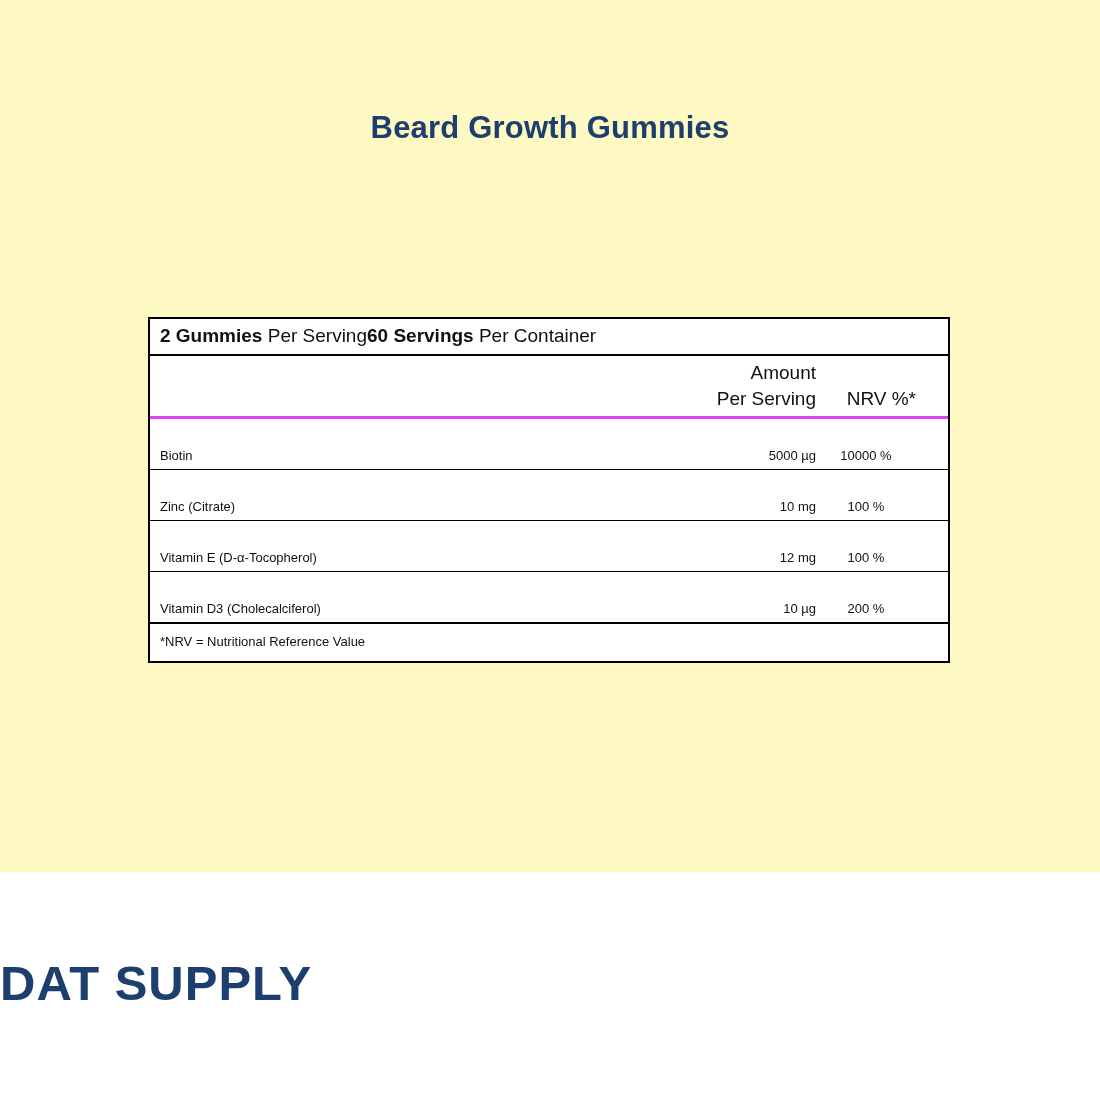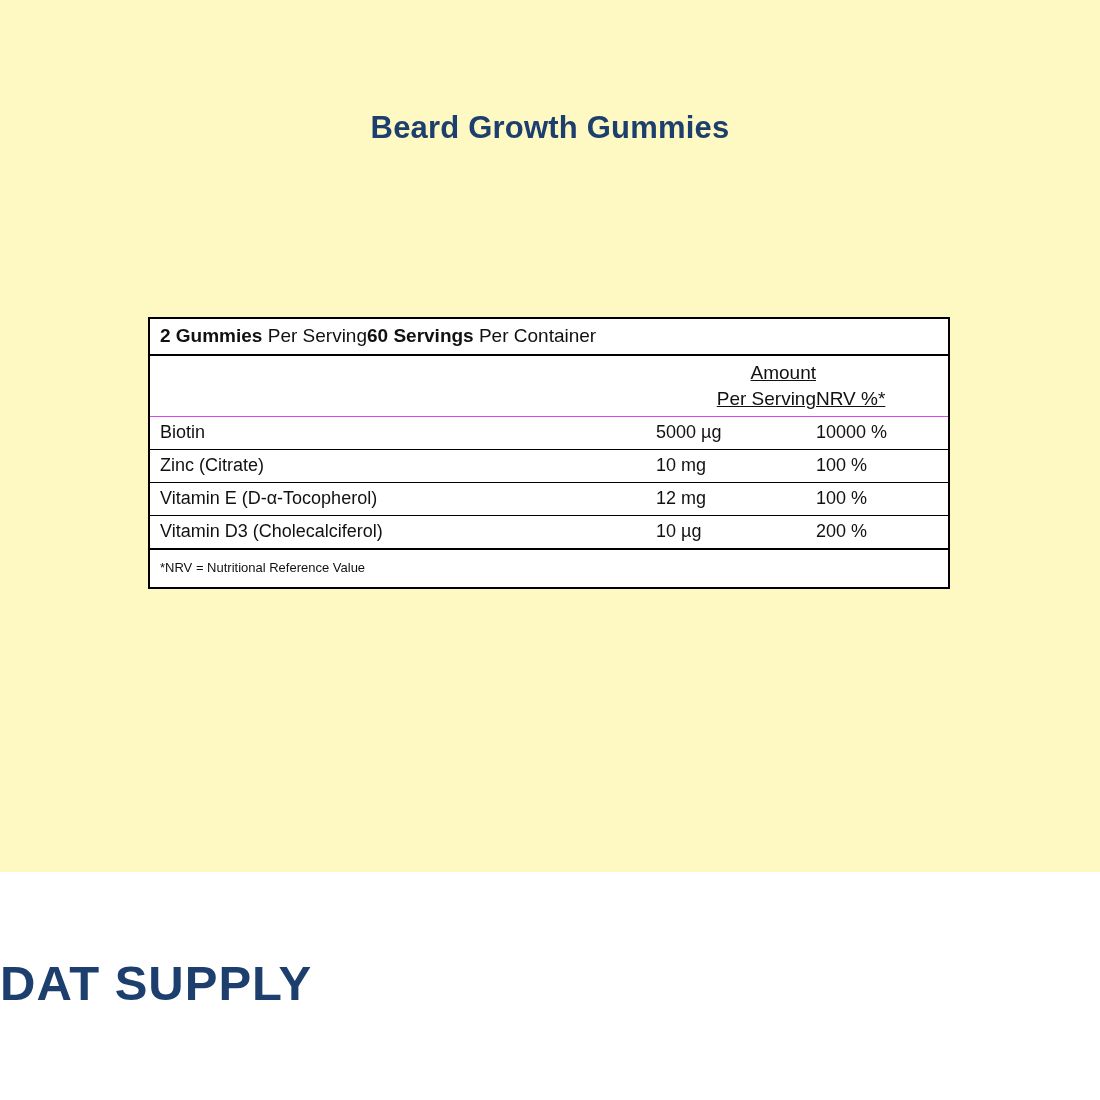--- a/index.html
+++ b/index.html
@@ -63,67 +63,68 @@
     display: flex;
     justify-content: flex-start;
     align-items: baseline;
     padding: 6px 10px 7px 10px;
     border-bottom: 2px solid #000000;
     font-size: 19px;
   }
   .serving-row .bold { font-weight: bold; }
 
   .amount-head {
-    border-bottom: 1px solid #d946ef;
+    border-bottom: 3px solid #d946ef;
     padding: 6px 10px 6px 10px;
     box-sizing: border-box;
-    text-decoration: underline;
   }
   .amount-head .line1 {
     text-align: right;
     font-size: 19px;
     padding-right: 122px;
   }
   .amount-head .line2 {
     display: flex;
     justify-content: flex-end;
     font-size: 19px;
     margin-top: 4px;
   }
   .amount-head .line2 .ps {
     width: 160px;
     text-align: right;
   }
   .amount-head .line2 .nrv {
     width: 122px;
+    text-align: right;
     padding-right: 22px;
     box-sizing: border-box;
   }
 
   .nutrient-table {
     border-bottom: 2px solid #000000;
   }
   .nutrient-row {
     display: flex;
     align-items: baseline;
-    font-size: 18px;
+    font-size: 13px;
     padding: 5px 10px 6px 10px;
     box-sizing: border-box;
     border-bottom: 1px solid #000000;
   }
   .nutrient-row:last-child { border-bottom: none; }
   .nutrient-row .name { flex: 1 1 auto; }
   .nutrient-row .amt {
     width: 160px;
-    text-align: left;
+    text-align: right;
     flex: 0 0 160px;
+    margin-top: 24px;
   }
   .nutrient-row .pct {
     width: 122px;
-    text-align: left;
+    text-align: center;
     padding-right: 22px;
     flex: 0 0 122px;
     box-sizing: border-box;
   }
 
   .footnotes {
     padding: 7px 10px 9px 10px;
     font-size: 13px;
     line-height: 1.62;
   }

